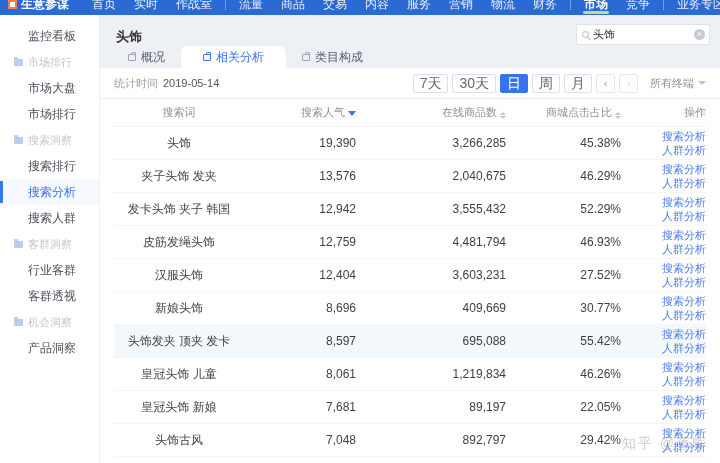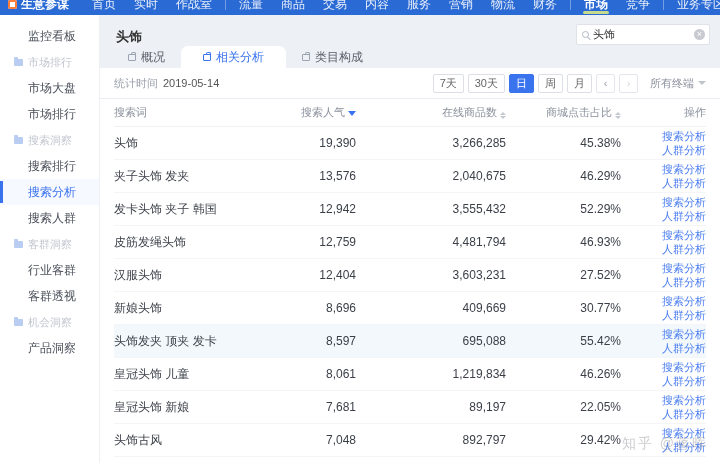--- a/index.html
+++ b/index.html
@@ -50,32 +50,32 @@
   .tab.active .tab-ico{border-color:var(--accent);}
   .tab.active .tab-ico::before{border-color:var(--accent);}
 
   .card{position:absolute;top:53px;left:0;right:0;bottom:0;background:#fff;}
 
   
   .toolbar{height:31px;display:flex;align-items:center;padding:0 14px;border-bottom:1px solid #e9ecf1;}
   .stat-label{font-size:11px;color:#9aa0ab;margin-right:5px;}
   .stat-date{font-size:11px;color:#555;}
   .tb-right{margin-left:auto;display:flex;align-items:center;}
-  .rng{height:19px;min-width:24px;padding:0 6px;border:1px solid #dcdfe6;background:#fff;color:#666;font-size:11px;line-height:17px;text-align:right;border-radius:2px;margin-left:4px;cursor:pointer;}
+  .rng{height:19px;min-width:24px;padding:0 6px;border:1px solid #dcdfe6;background:#fff;color:#666;font-size:14px;line-height:17px;text-align:right;border-radius:2px;margin-left:4px;cursor:pointer;}
   .rng.active{background:var(--accent);border-color:var(--accent);color:#fff;}
   .pager{height:19px;width:19px;border:1px solid #e3e6ec;background:#fff;color:#9aa0ab;font-size:11px;line-height:17px;text-align:center;border-radius:2px;margin-left:4px;cursor:pointer;}
   .pager.disabled{color:#d3d6dc;}
   .terminal{display:flex;align-items:center;margin-left:12px;font-size:11px;color:#8a909b;cursor:pointer;}
   .caret{width:0;height:0;border-left:4px solid transparent;border-right:4px solid transparent;border-top:4px solid #c0c4cc;margin-left:4px;}
 
   
   .table{padding:0 14px;}
   .thead{display:flex;align-items:center;height:28px;border-bottom:1px solid #f0f1f4;}
   .thead .c{font-size:11px;color:#8a909b;}
-  .c.term{flex:1 1 auto;text-align:left;}
+  .c.term{flex:1 1 auto;text-align:center;}
   .c.pop{width:112px;text-align:right;}
   .c.prod{width:150px;text-align:right;}
   .c.ratio{width:115px;text-align:right;}
   .c.act{width:85px;text-align:right;}
   .tri-down{width:0;height:0;border-left:4px solid transparent;border-right:4px solid transparent;border-top:5px solid var(--accent);display:inline-block;margin-left:3px;}
   .sort-both{display:inline-flex;flex-direction:column;margin-left:3px;vertical-align:1px;}
   .sort-both i{width:0;height:0;border-left:3px solid transparent;border-right:3px solid transparent;display:block;}
   .sort-both .up{border-bottom:3px solid #c5c9d1;margin-bottom:1px;}
   .sort-both .down{border-top:3px solid #c5c9d1;}
   .trow{display:flex;align-items:center;height:33px;border-bottom:1px solid #f4f5f7;font-size:12px;color:#3b3f47;}

